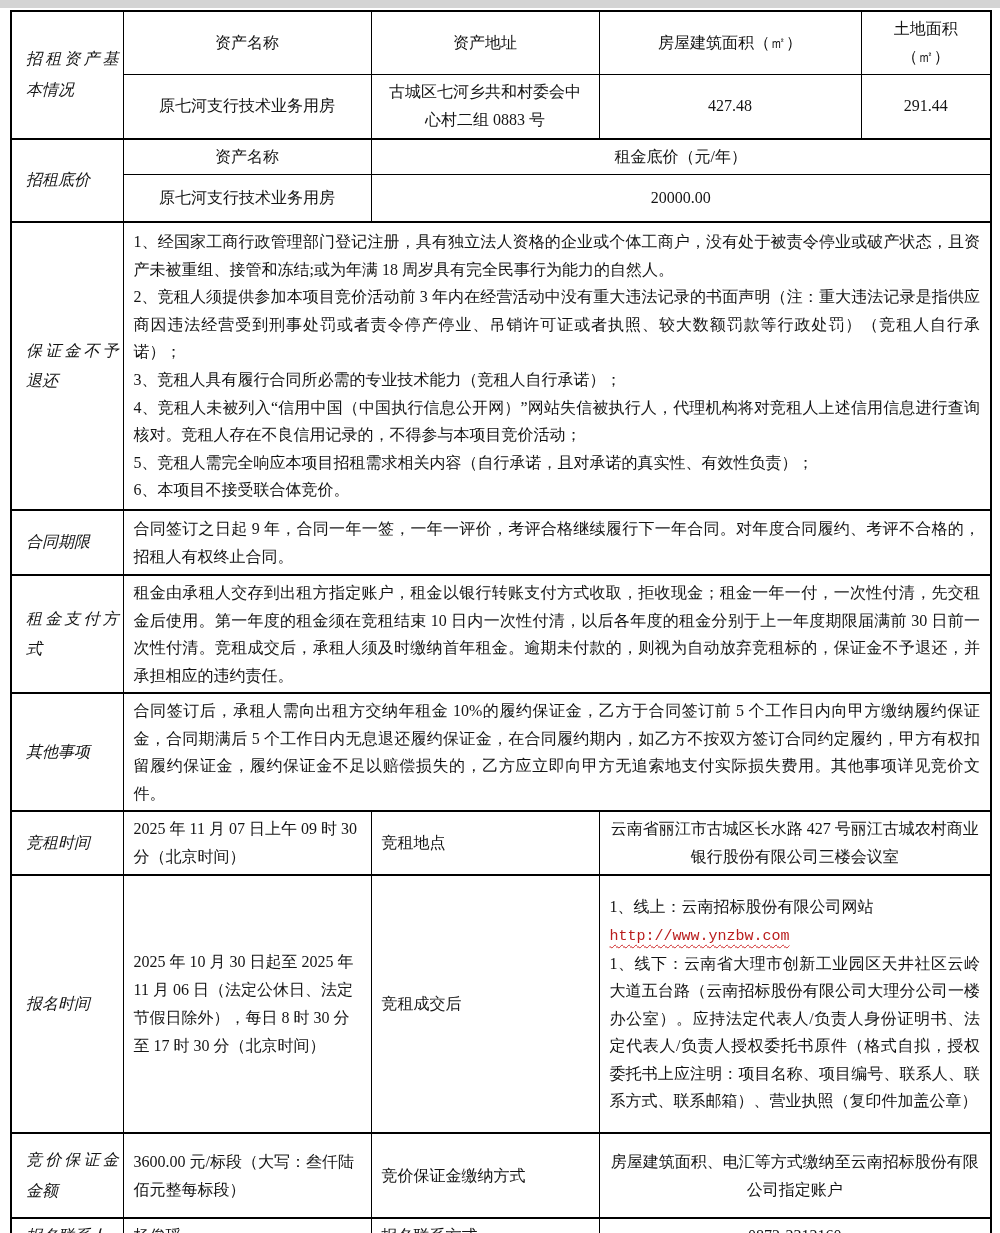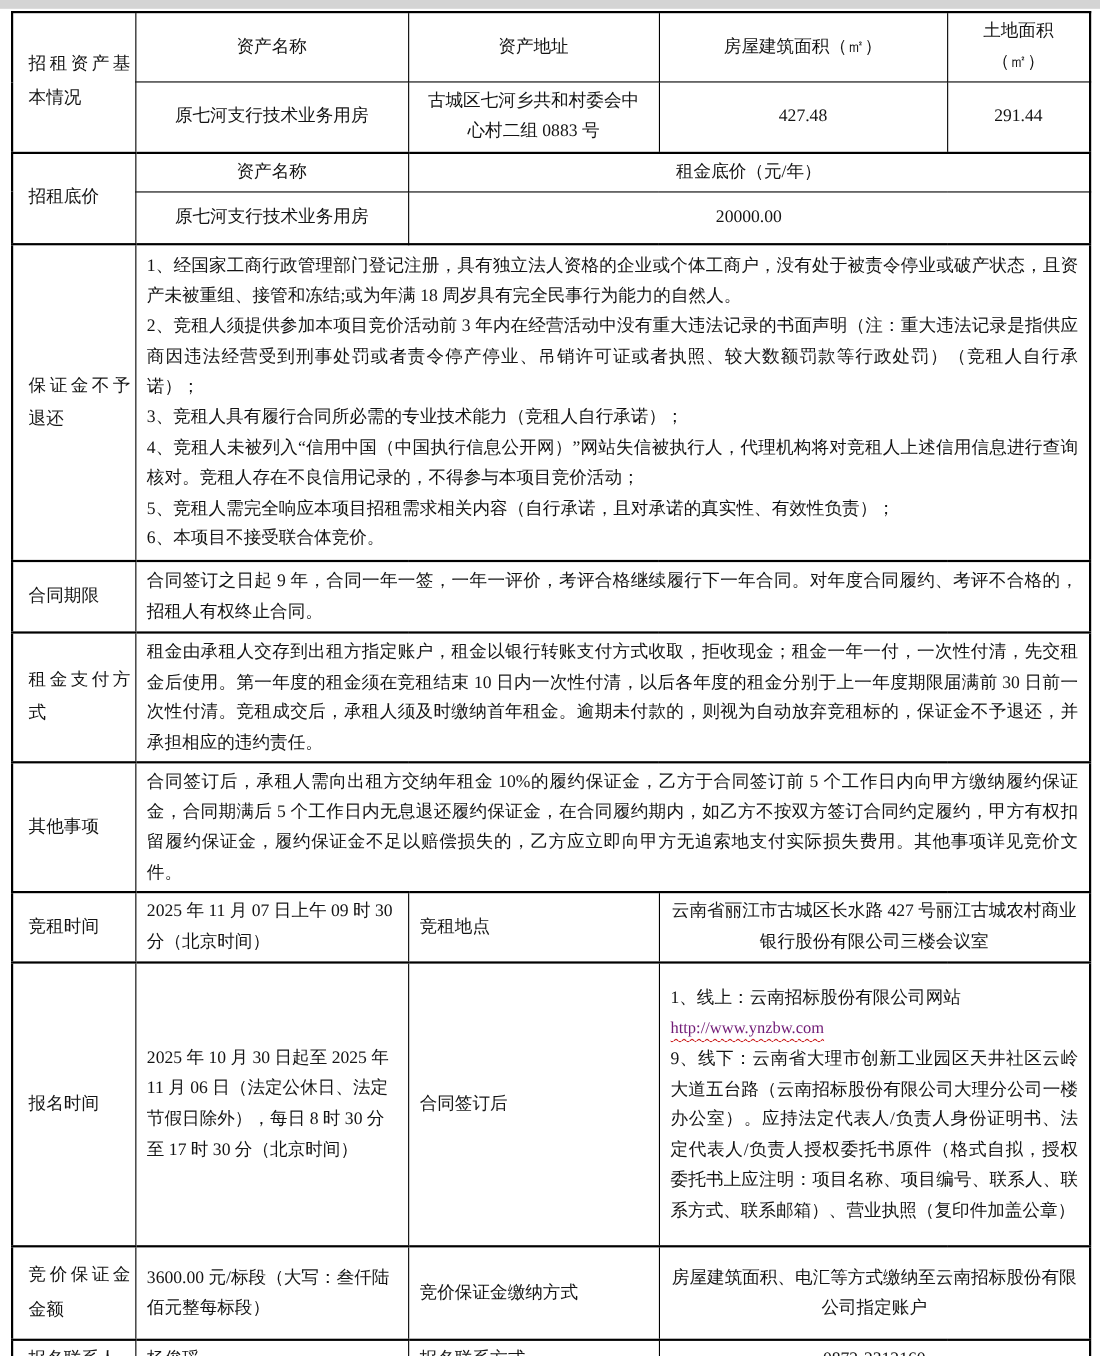--- a/index.html
+++ b/index.html
@@ -25,28 +25,29 @@
     padding:3px 10px;
     line-height:1.75;
     overflow:hidden;
     word-break:break-word;
   }
   tr.sect>td, tr.sect>th{border-top:2px solid #000;}
   th.rowlabel, td.rowlabel{
     text-align:justify;
     padding:2px 4px 2px 14px;
     line-height:1.9;
+    font-style:italic;
   }
   .center{text-align:center;}
   .left{text-align:left;}
   p{margin:0;text-align:justify;line-height:1.72;}
   p.center{text-align:left;}
   .link{
-    font-family:Liberation Serif, serif;
-    color:#701a75;
+    font-family:Liberation Mono, monospace;
+    color:#b91c1c;
     font-size:15px;
     text-decoration:none;
     cursor:pointer;
   }
   .squiggle{
     text-decoration-line:underline;
     text-decoration-style:wavy;
     text-decoration-color:#cc2222;
     text-decoration-thickness:1px;
     text-underline-offset:4px;
@@ -127,25 +128,25 @@
   <tr class="sect" style="height:60px">
     <td class="rowlabel">竞租时间</td>
     <td class="left">2025 年 11 月 07 日上午 09 时 30 分（北京时间）</td>
     <td class="left">竞租地点</td>
     <td class="center" colspan="2">云南省丽江市古城区长水路 427 号丽江古城农村商业银行股份有限公司三楼会议室</td>
   </tr>
 
   <tr class="sect" style="height:258px">
     <td class="rowlabel">报名时间</td>
     <td class="left">2025 年 10 月 30 日起至 2025 年 11 月 06 日（法定公休日、法定节假日除外），每日 8 时 30 分至 17 时 30 分（北京时间）</td>
-    <td class="left">合同签订后</td>
+    <td class="left">竞租成交后</td>
     <td colspan="2">
       <p class="center">1、线上：云南招标股份有限公司网站</p>
       <p class="center"><span class="link squiggle">http://www.ynzbw.com</span></p>
-      <p>9、线下：云南省大理市创新工业园区天井社区云岭大道五台路（云南招标股份有限公司大理分公司一楼办公室）。应持法定代表人/负责人身份证明书、法定代表人/负责人授权委托书原件（格式自拟，授权委托书上应注明：项目名称、项目编号、联系人、联系方式、联系邮箱）、营业执照（复印件加盖公章）</p>
+      <p>1、线下：云南省大理市创新工业园区天井社区云岭大道五台路（云南招标股份有限公司大理分公司一楼办公室）。应持法定代表人/负责人身份证明书、法定代表人/负责人授权委托书原件（格式自拟，授权委托书上应注明：项目名称、项目编号、联系人、联系方式、联系邮箱）、营业执照（复印件加盖公章）</p>
     </td>
   </tr>
 
   <tr class="sect" style="height:85px">
     <td class="rowlabel">竞价保证金金额</td>
     <td class="left">3600.00 元/标段（大写：叁仟陆佰元整每标段）</td>
     <td class="left">竞价保证金缴纳方式</td>
     <td class="center" colspan="2">房屋建筑面积、电汇等方式缴纳至云南招标股份有限公司指定账户</td>
   </tr>
 

